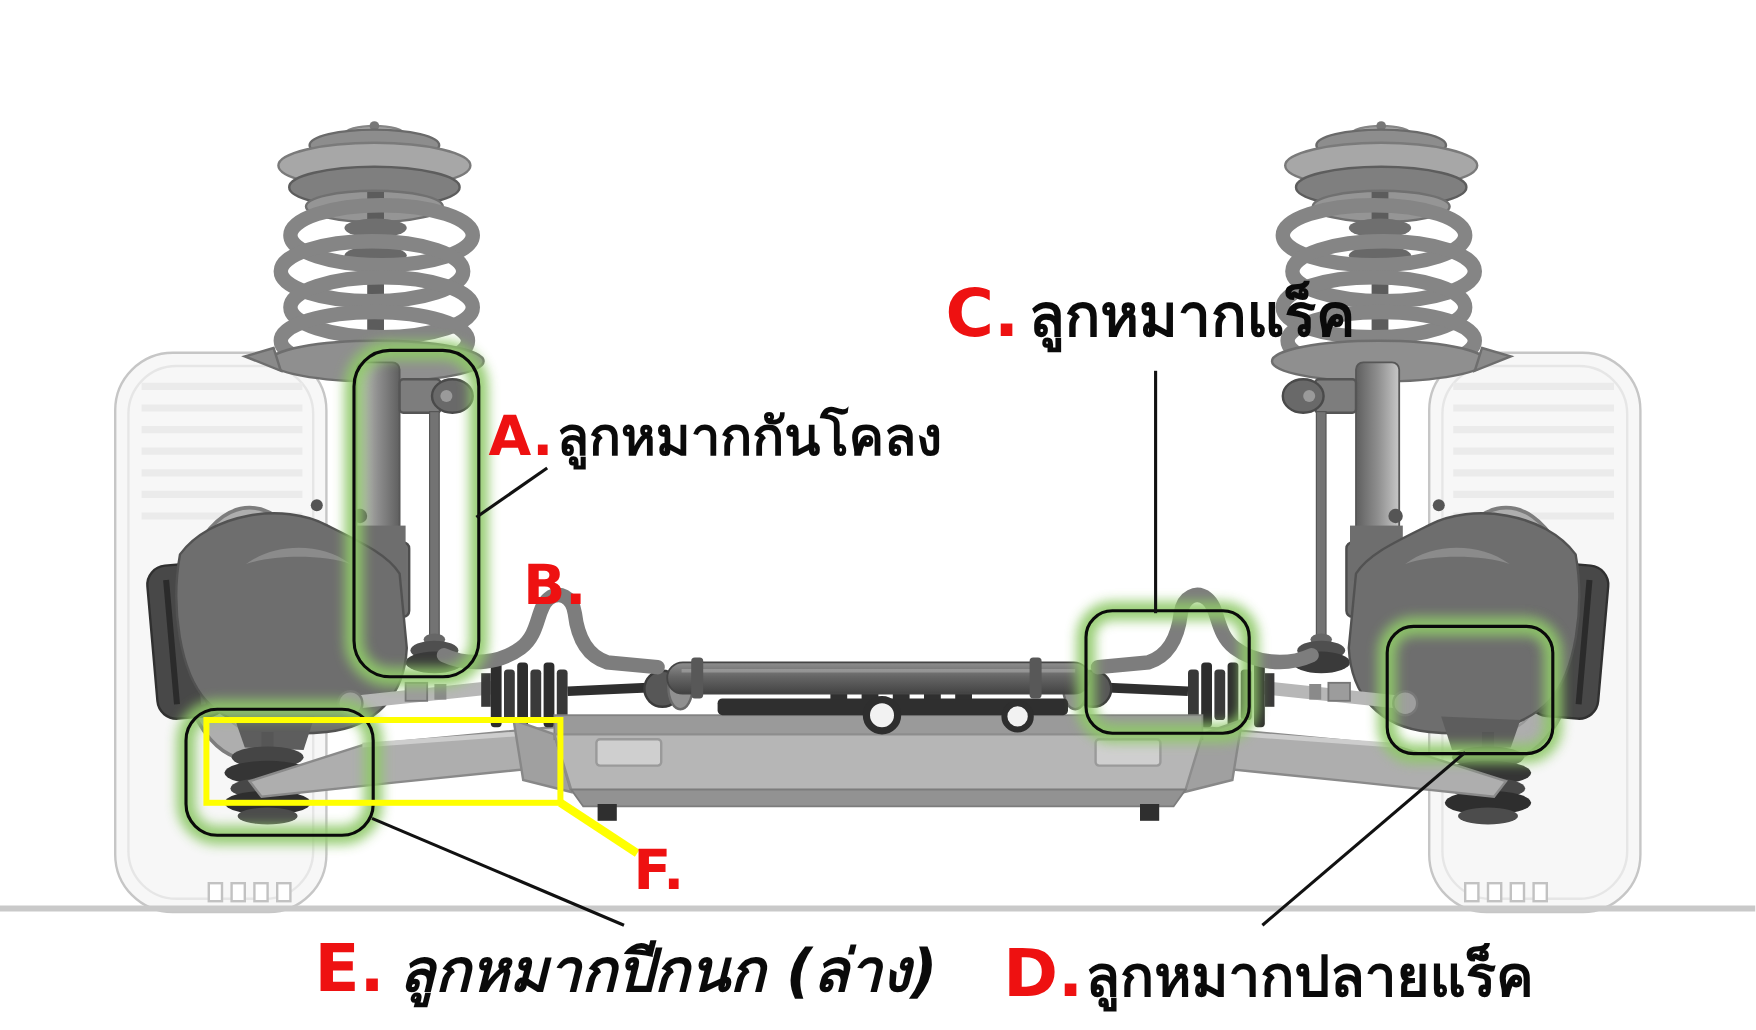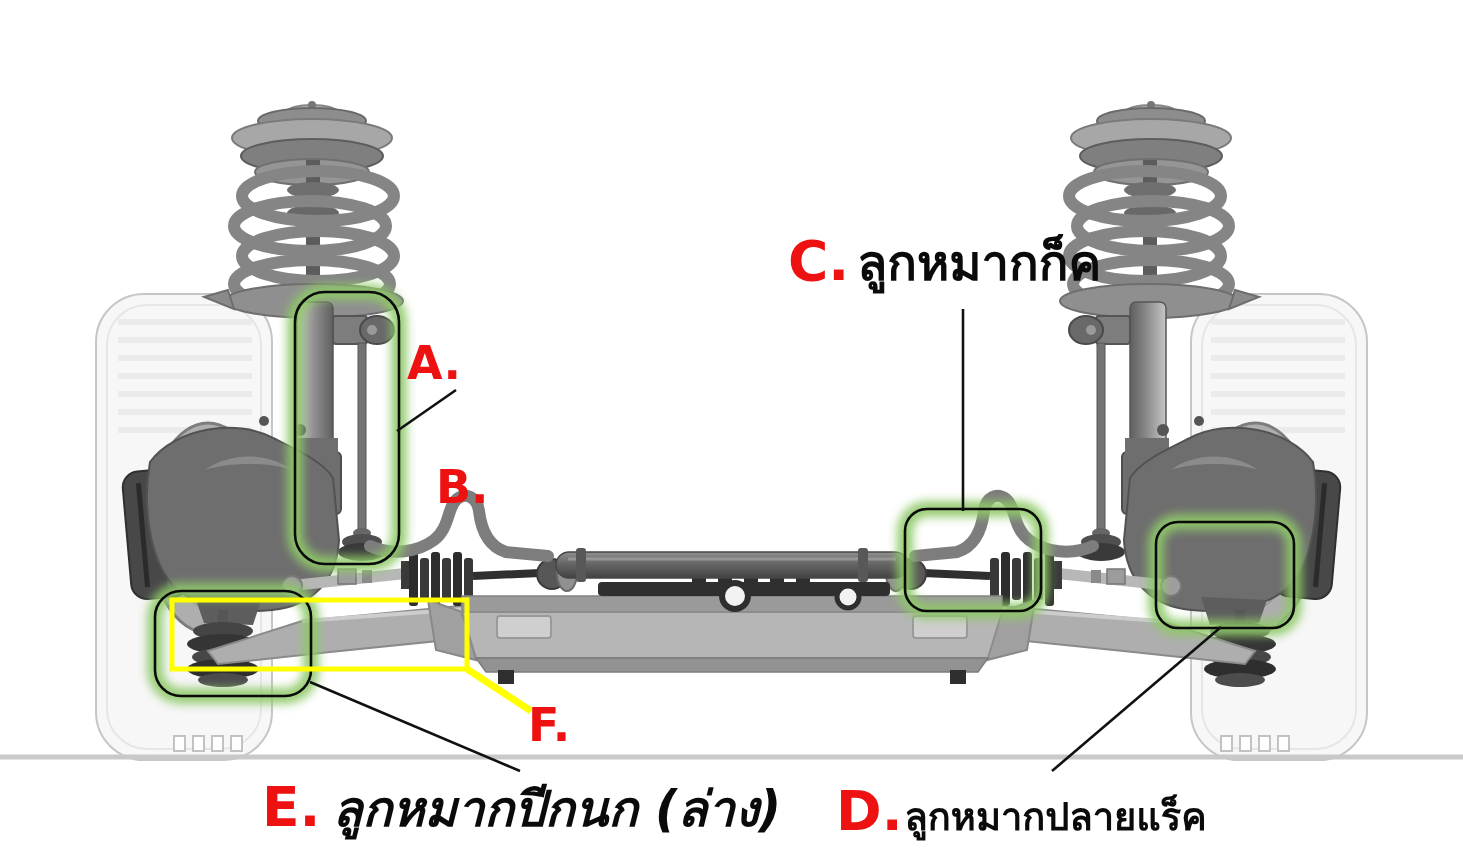--- a/index.html
+++ b/index.html
@@ -11,21 +11,21 @@
   .label{
     position:absolute;display:flex;align-items:baseline;white-space:nowrap;
     font-weight:700;line-height:1;
   }
   .label .letter{color:var(--label_letter,#ee1111);}
   .label .thai{color:var(--label_text,#0a0a0a);margin-left:8px;}
   .lbl-a .letter,.lbl-b .letter,.lbl-f .letter{font-size:46px;}
   .lbl-c .letter,.lbl-d .letter,.lbl-e .letter{font-size:55px;}
   .lbl-a .thai{font-size:44px;margin-left:3px;}
   .lbl-c .thai{font-size:49px;}
-  .lbl-d .thai{font-size:38px;margin-left:2px;}
+  .lbl-d .thai{font-size:47px;margin-left:2px;}
   .lbl-e .thai{font-size:49px;margin-left:12px;font-style:italic;}
   
   .glow-stroke{fill:none;stroke:var(--highlight_glow,#8fc969);stroke-width:16;opacity:.92;}
   .box-stroke{fill:none;stroke:var(--highlight_outline,#0a0a0a);stroke-width:2.6;}
   .yellow-stroke{fill:none;stroke:var(--callout_yellow,#ffff00);}
   .leader{stroke:#111111;stroke-width:2.6;}
   .ground{stroke:var(--ground_line,#c9c9c9);stroke-width:5;}
 </style>
 </head>
 <body>
@@ -236,29 +236,30 @@
     </g>
 
     <line class="leader" x1="456" y1="390" x2="397" y2="431"></line>
     <line class="leader" x1="963" y1="309" x2="963" y2="511"></line>
     <line class="leader" x1="1221" y1="627" x2="1052" y2="771"></line>
     <line class="leader" x1="310" y1="682" x2="520" y2="771"></line>
   </svg>
 
   <div class="label lbl-a" style="left:407px;top:340px;">
     <span class="letter">A.</span>
+    <span class="thai">ลูกหมากกันโคลง</span>
   </div>
 
   <div class="label lbl-b" style="left:436px;top:464px;">
     <span class="letter">B.</span>
   </div>
 
   <div class="label lbl-c" style="left:788px;top:234px;">
     <span class="letter">C.</span>
-    <span class="thai">ลูกหมากก็ค</span>
+    <span class="thai">ลูกหมากแร็ค</span>
   </div>
 
   <div class="label lbl-d" style="left:836px;top:784px;">
     <span class="letter">D.</span>
     <span class="thai">ลูกหมากปลายแร็ค</span>
   </div>
 
   <div class="label lbl-e" style="left:262px;top:780px;">
     <span class="letter">E.</span>
     <span class="thai">ลูกหมากปีกนก (ล่าง)</span>

